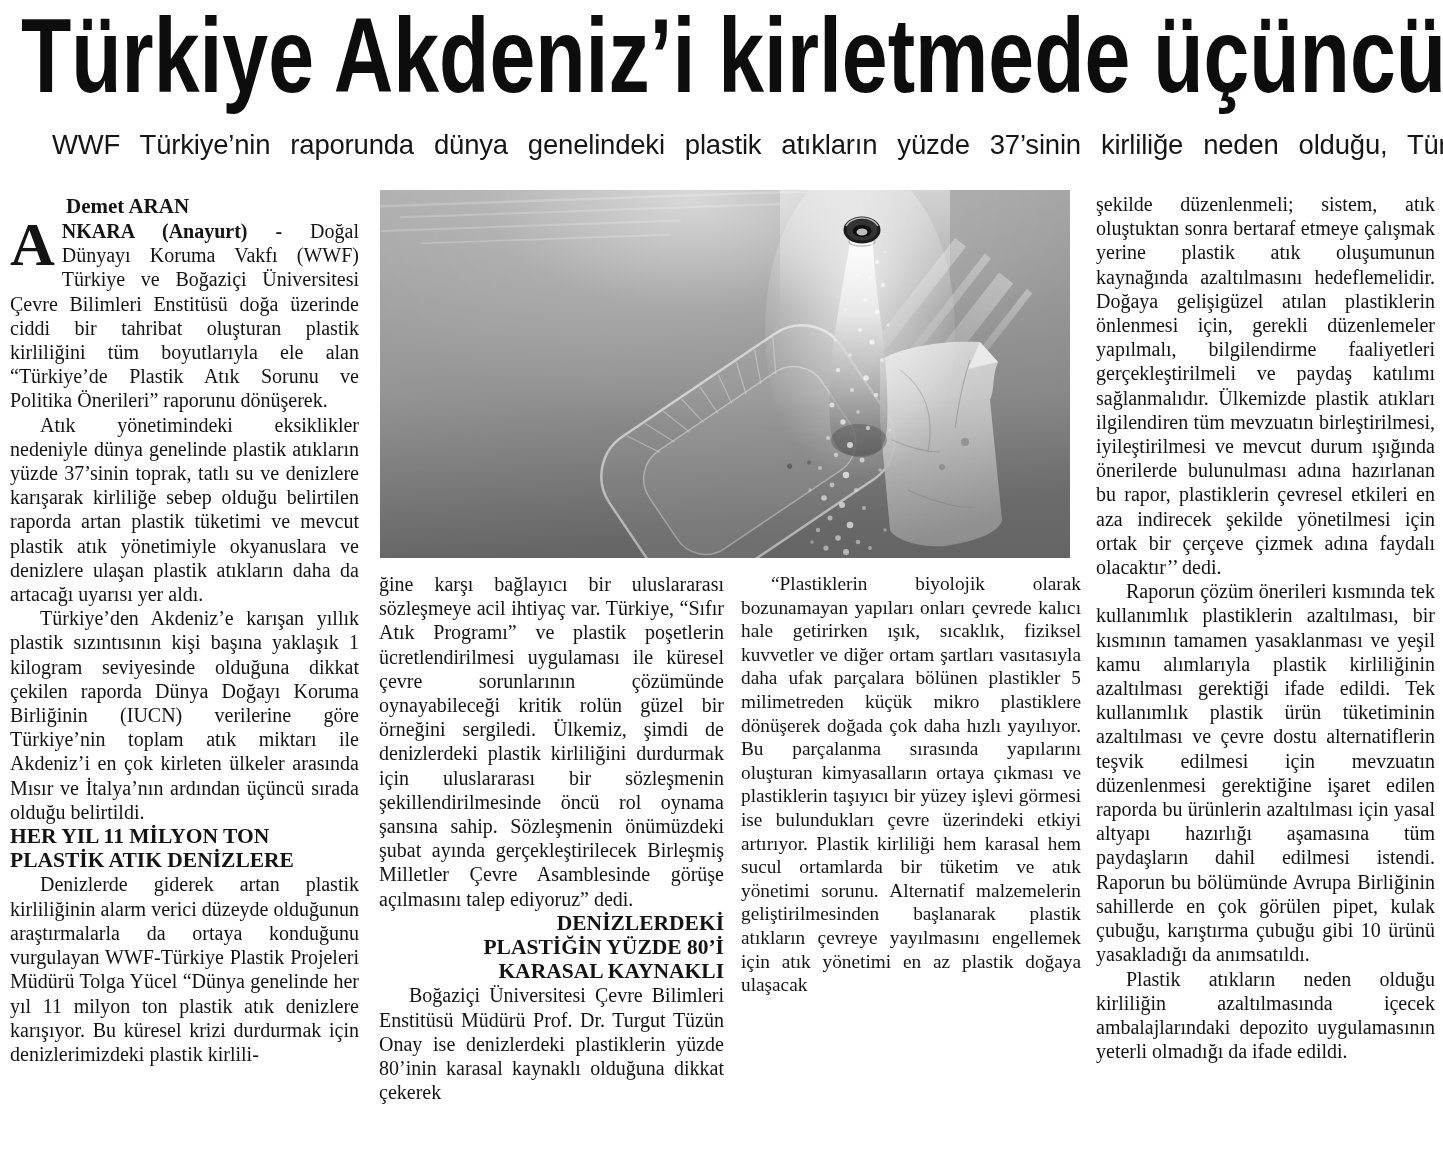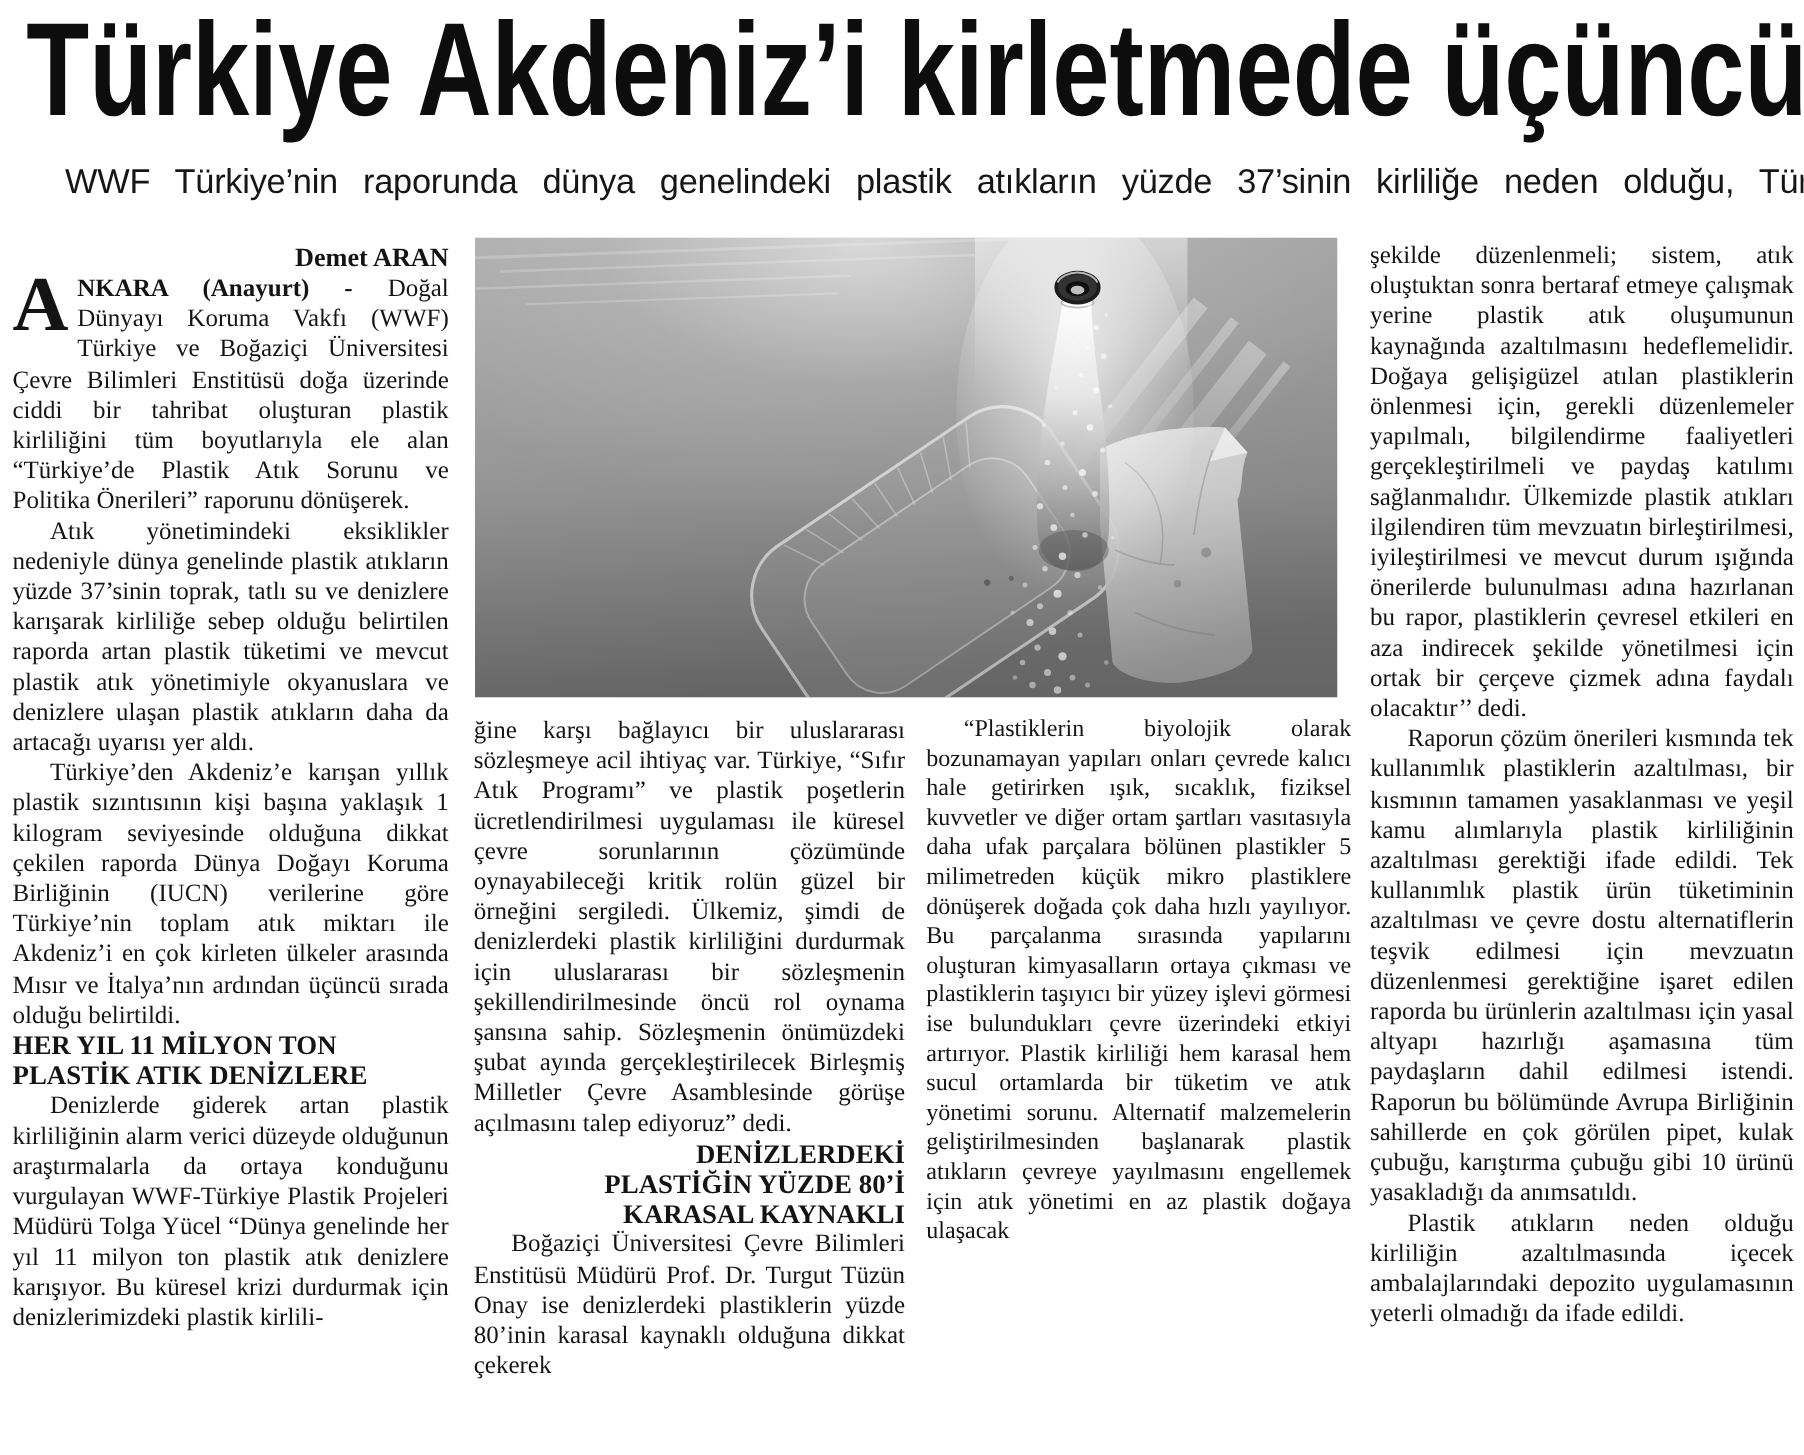--- a/index.html
+++ b/index.html
@@ -53,21 +53,21 @@
   .col p.noindent { text-indent: 0; }
   .col-1 { left: 10px;   top: 193px; width: 349px; height: 971px; }
   .col-2 { left: 379px;  top: 572px; width: 345px; height: 592px; }
   .col-3 { left: 741px;  top: 572px; width: 340px; height: 592px;
            font-size: 19.3px; line-height: 23.6px; }
   .col-4 { left: 1096px; top: 192px; width: 339px; height: 972px; }
   .byline {
     font-weight: bold;
     font-size: 21px;
     line-height: 26px;
-    text-align: right;
+    text-align: left;
     padding-left: 56px;
     text-indent: 0;
   }
   .dropcap {
     float: left;
     font-weight: bold;
     font-size: 62px;
     line-height: 48px;
     height: 48px;
     padding: 1px 7px 0 0;

